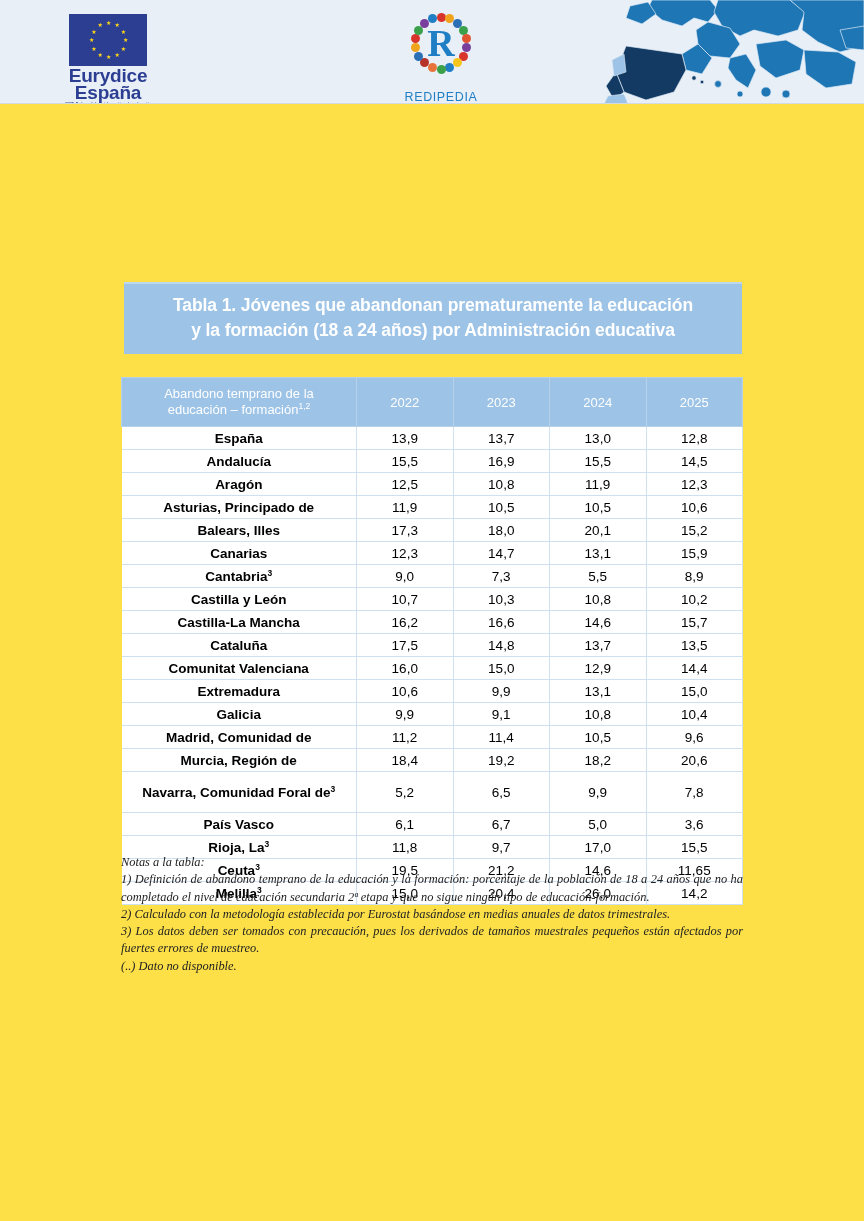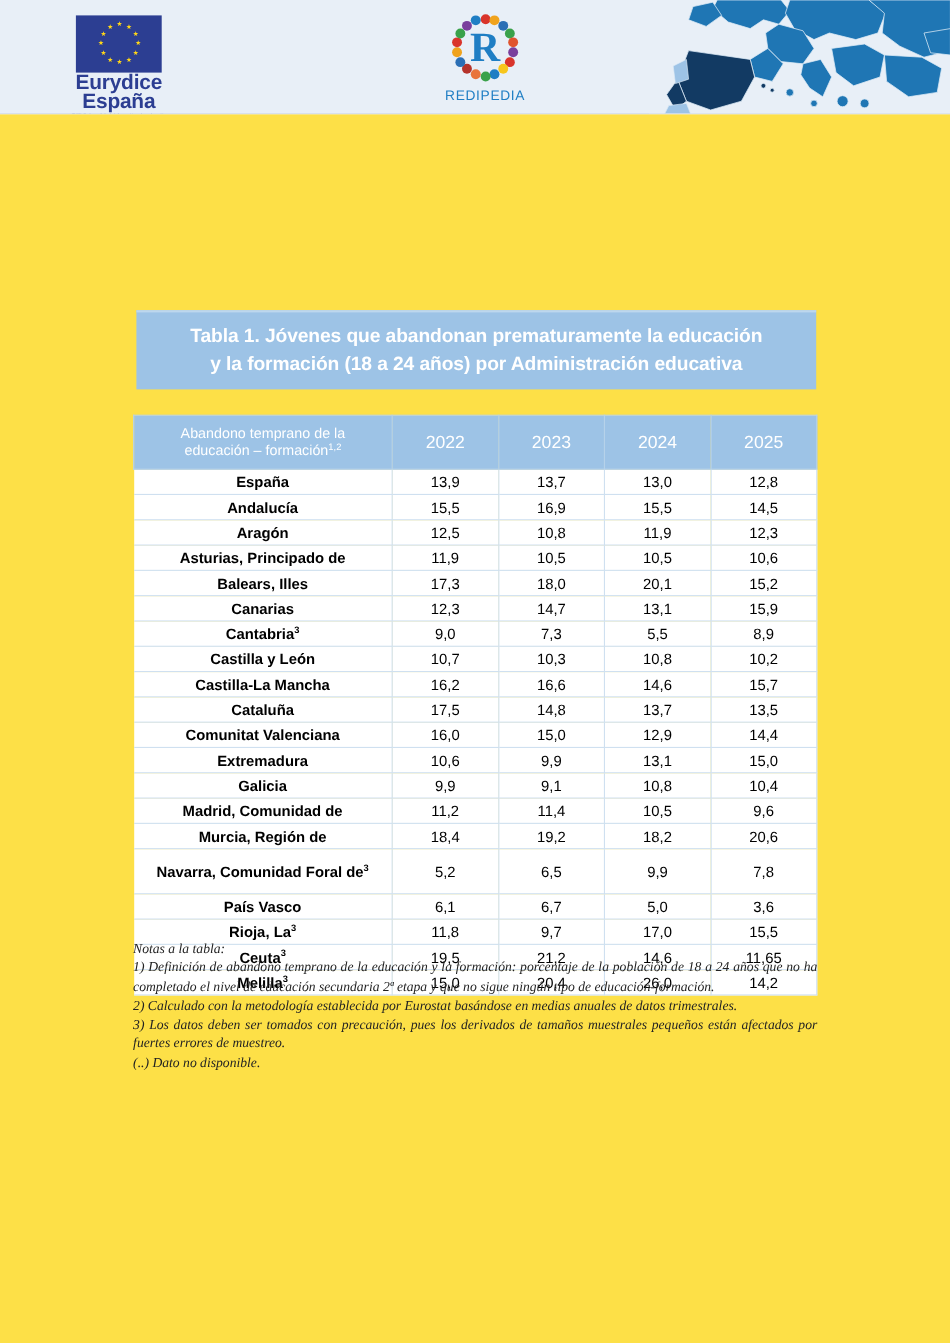--- a/index.html
+++ b/index.html
@@ -92,21 +92,21 @@
   .redi-dot {
     position: absolute;
     width: 9px;
     height: 9px;
     border-radius: 50%;
   }
   .redi-name {
     font-size: 12.5px;
     color: #1f7ec4;
     letter-spacing: 0.6px;
-    margin-top: 6px;
+    margin-top: 16px;
   }
 
   .eu-map {
     position: absolute;
     right: 0;
     top: 0;
     width: 274px;
     height: 104px;
     overflow: hidden;
   }
@@ -153,21 +153,21 @@
   table.data th, table.data td {
     border: 1px solid #c9dcee;
     padding: 0;
     text-align: center;
     vertical-align: middle;
   }
   table.data thead th {
     background: #9dc3e6;
     color: #ffffff;
     font-weight: normal;
-    font-size: 16px;
+    font-size: 13px;
     height: 44px;
     line-height: 17px;
     border-color: #b6d2ea;
     padding: 2px 4px;
   }
   table.data thead th.th-name {
     width: 226px;
     font-size: 13px;
     line-height: 16px;
   }

